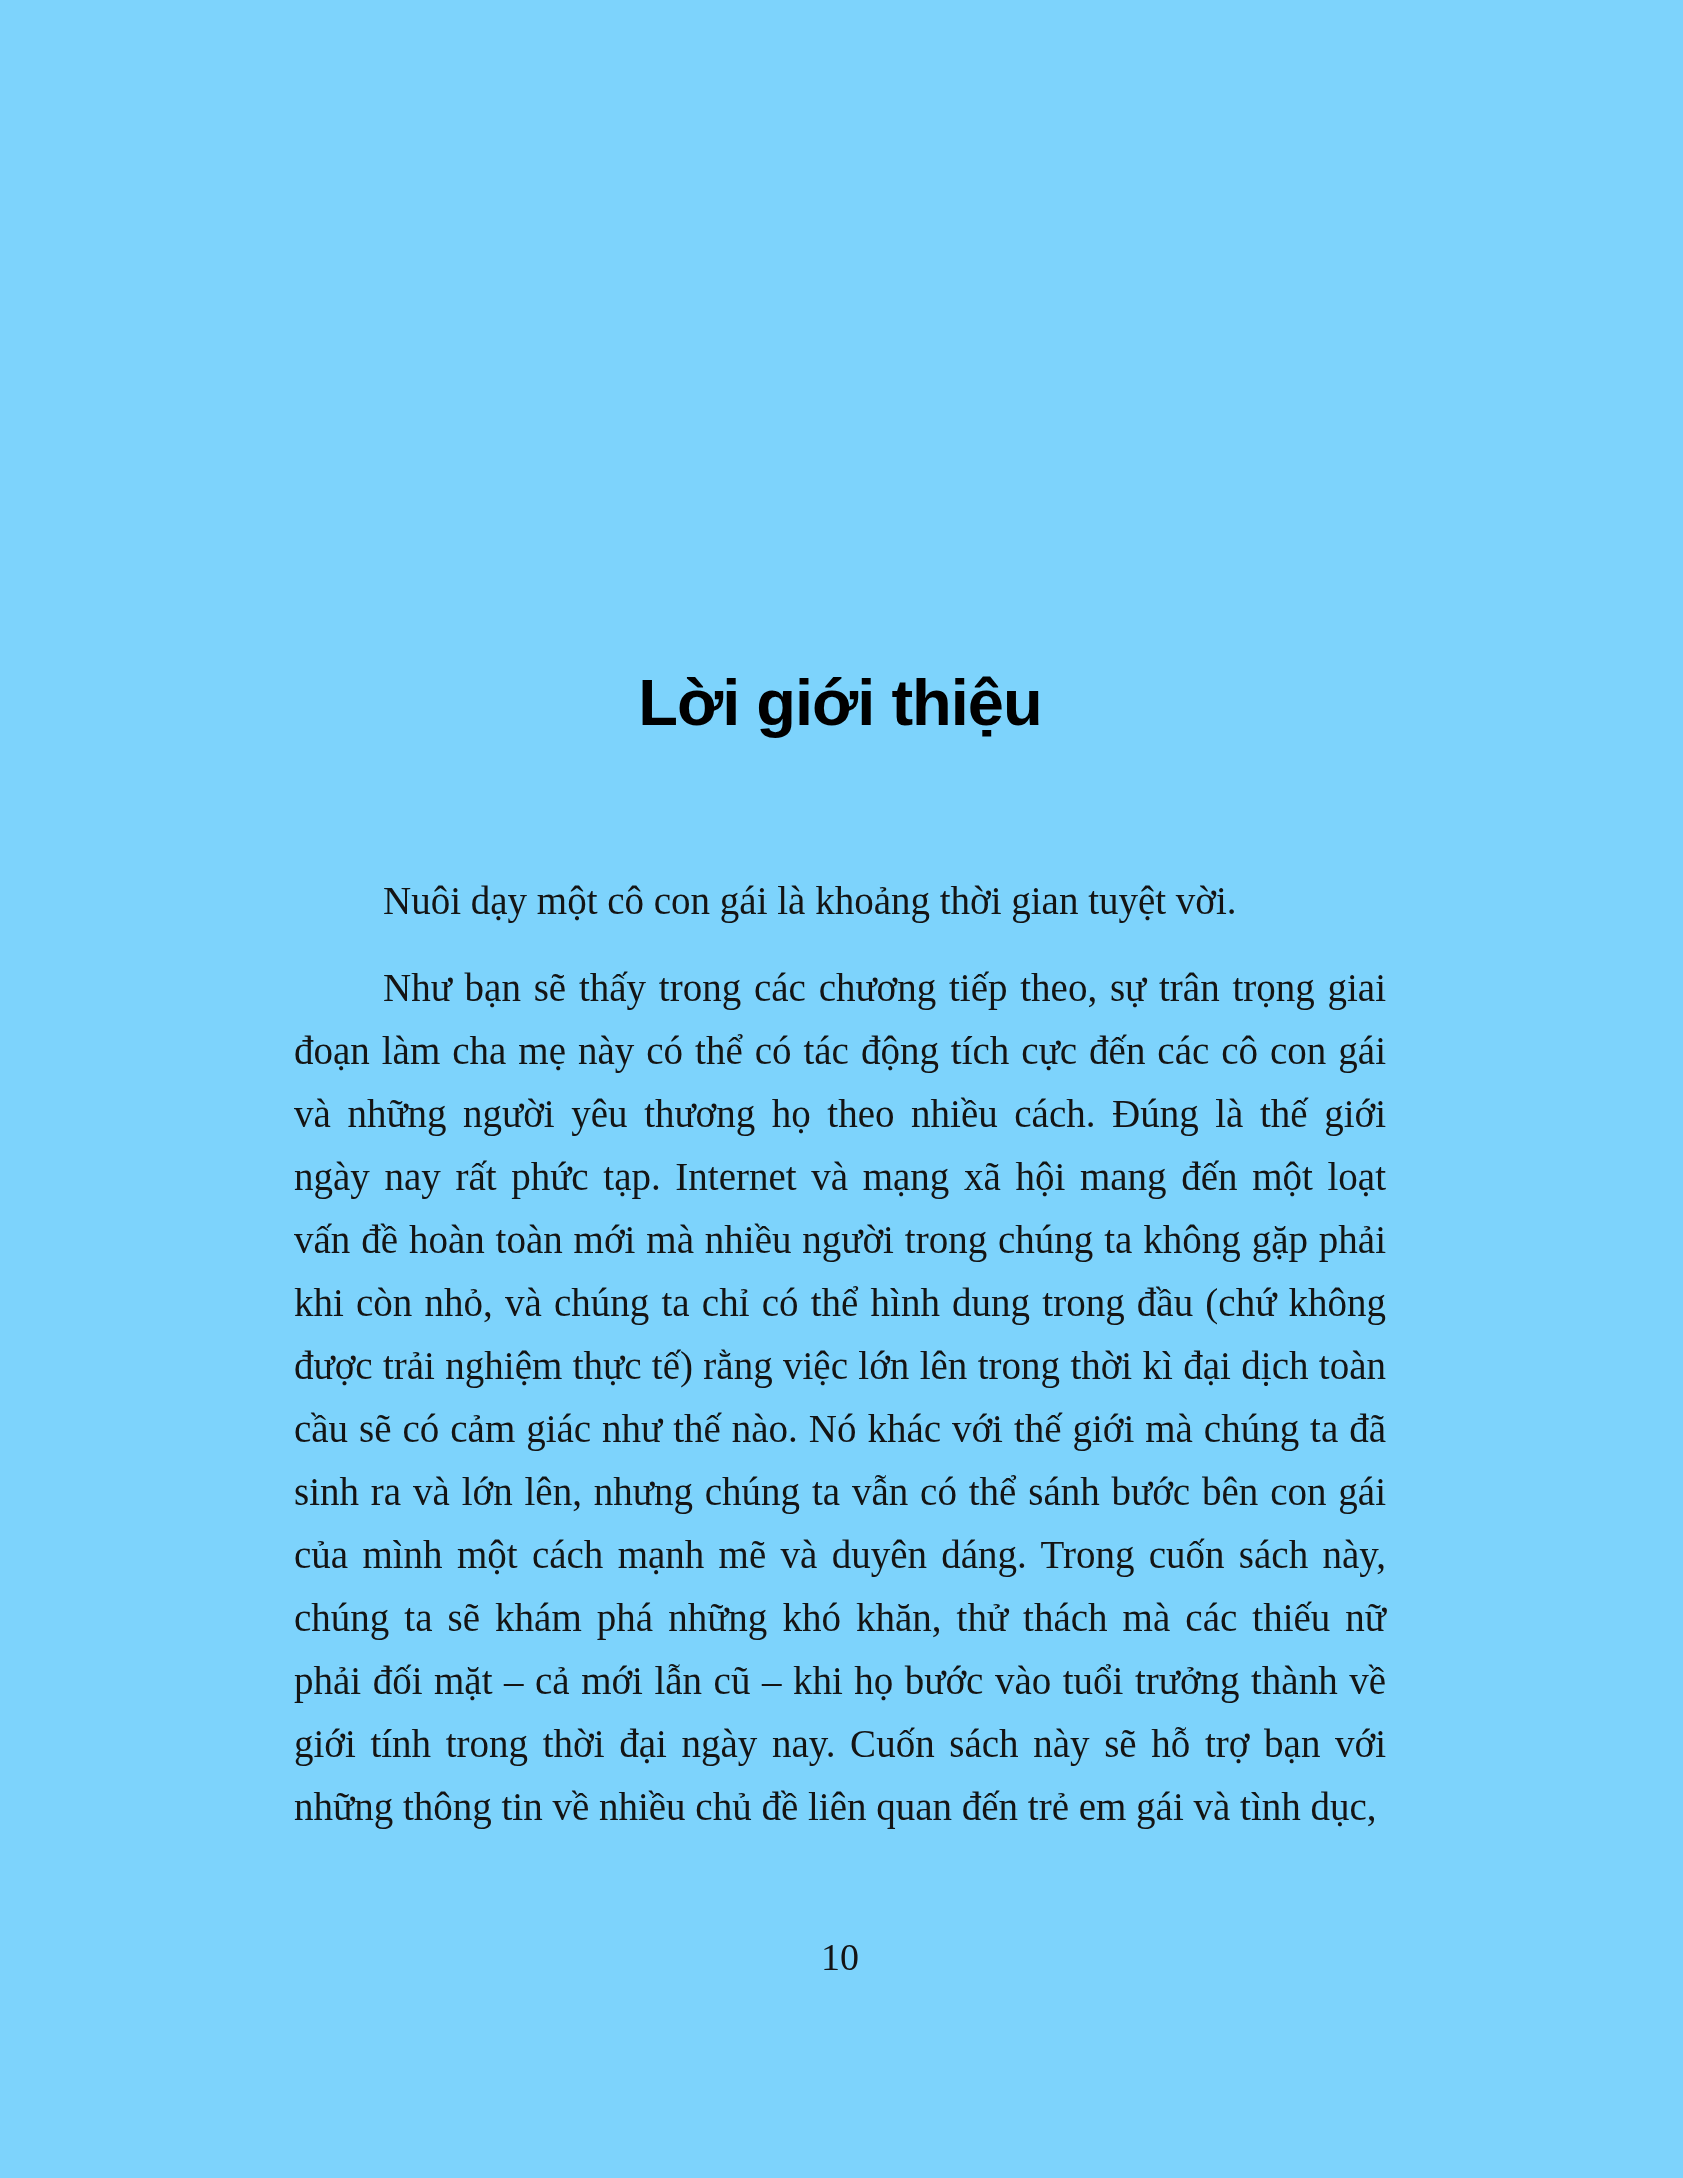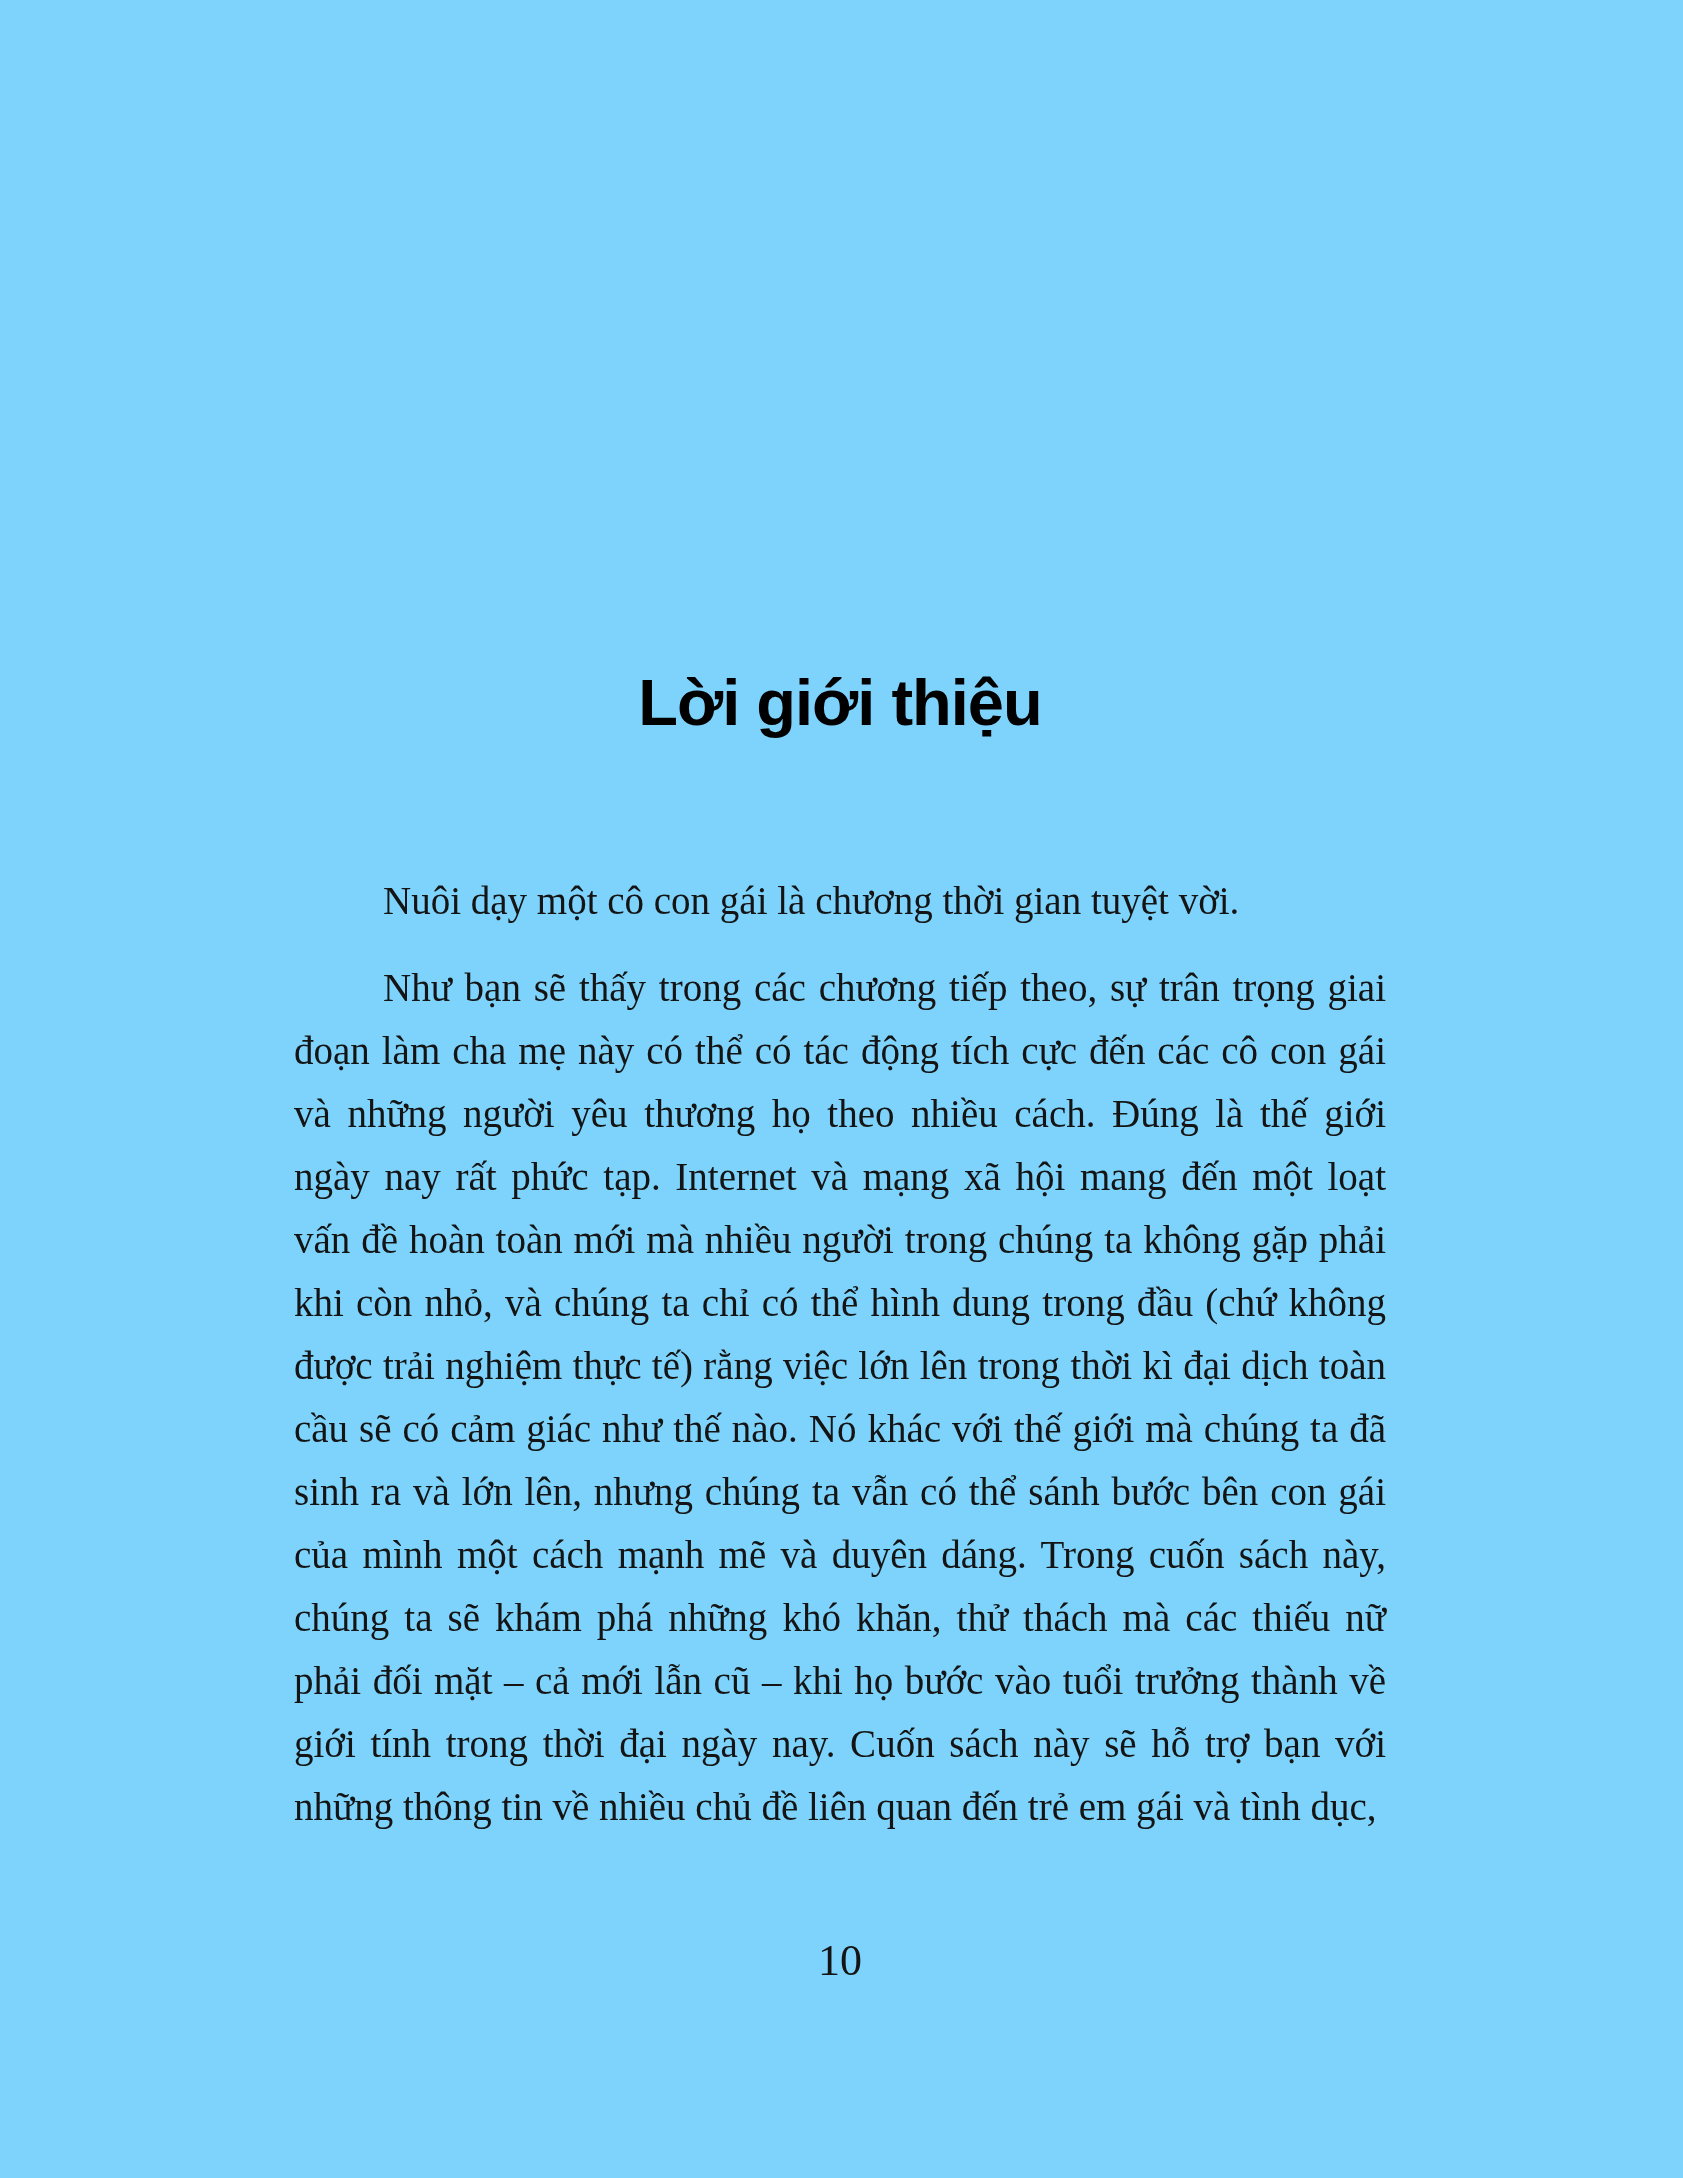--- a/index.html
+++ b/index.html
@@ -47,32 +47,32 @@
     .body-text p {
       margin: 0 0 24px 0;
       text-indent: 89px;
     }
     .page-number {
       position: absolute;
       top: 1935px;
       left: 294px;
       width: 1092px;
       text-align: center;
-      font-size: 44px;
+      font-size: 38px;
       color: #141414;
     }
   </style>
 </head>
 <body>
 
 <div class="page">
 
   <h1 class="chapter-title">Lời giới thiệu</h1>
 
   <div class="body-text">
-    <p>Nuôi dạy một cô con gái là chương thời gian tuyệt vời.</p>
+    <p>Nuôi dạy một cô con gái là khoảng thời gian tuyệt vời.</p>
     <p>Như bạn sẽ thấy trong các chương tiếp theo, sự trân trọng giai đoạn làm cha mẹ này có thể có tác động tích cực đến các cô con gái và những người yêu thương họ theo nhiều cách. Đúng là thế giới ngày nay rất phức tạp. Internet và mạng xã hội mang đến một loạt vấn đề hoàn toàn mới mà nhiều người trong chúng ta không gặp phải khi còn nhỏ, và chúng ta chỉ có thể hình dung trong đầu (chứ không được trải nghiệm thực tế) rằng việc lớn lên trong thời kì đại dịch toàn cầu sẽ có cảm giác như thế nào. Nó khác với thế giới mà chúng ta đã sinh ra và lớn lên, nhưng chúng ta vẫn có thể sánh bước bên con gái của mình một cách mạnh mẽ và duyên dáng. Trong cuốn sách này, chúng ta sẽ khám phá những khó khăn, thử thách mà các thiếu nữ phải đối mặt – cả mới lẫn cũ – khi họ bước vào tuổi trưởng thành về giới tính trong thời đại ngày nay. Cuốn sách này sẽ hỗ trợ bạn với những thông tin về nhiều chủ đề liên quan đến trẻ em gái và tình dục,</p>
   </div>
 
   <div class="page-number">10</div>
 
 </div>
 
 
 </body></html>

